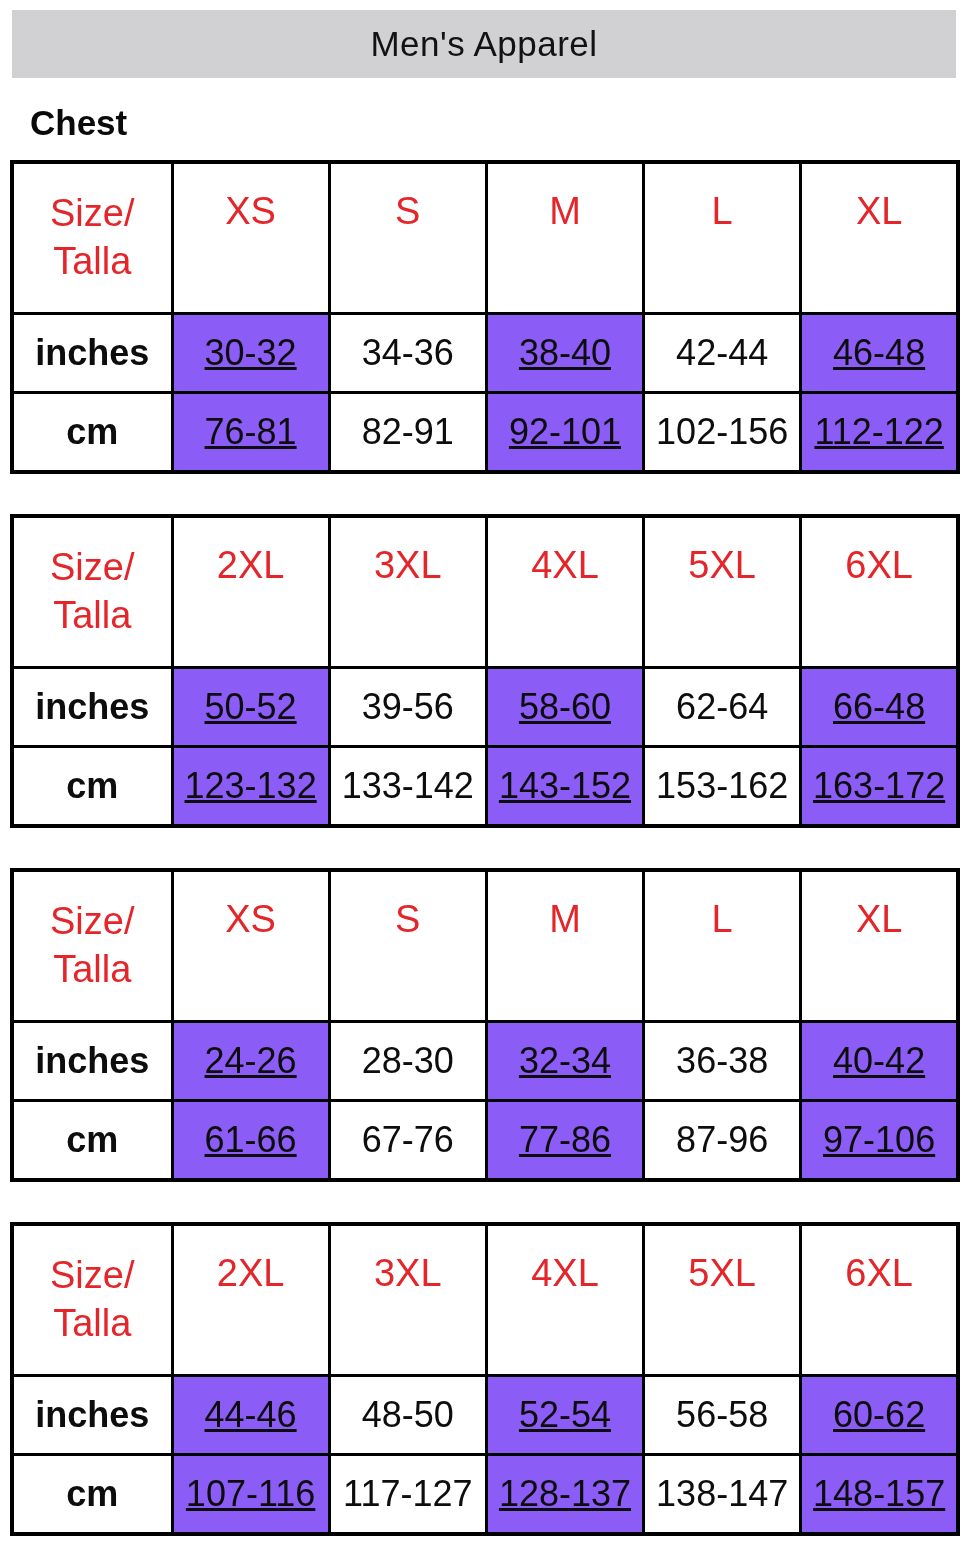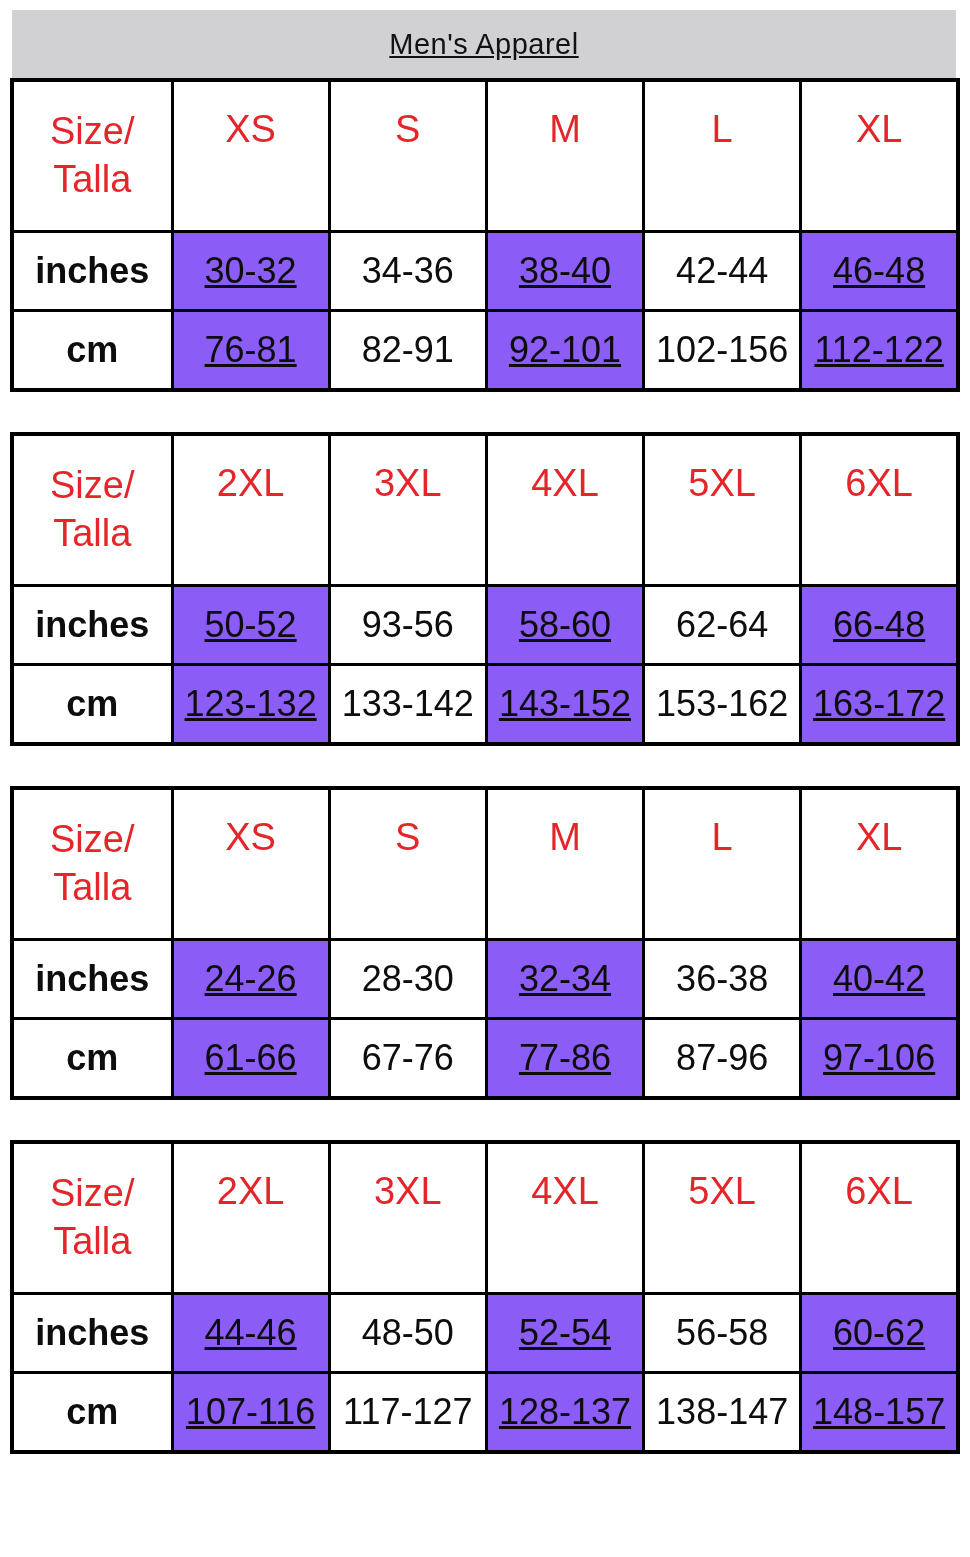--- a/index.html
+++ b/index.html
@@ -19,25 +19,24 @@
   }
   .title-bar {
     background: #d1d0d2;
     height: 68px;
     margin: 0 4px 0 2px;
     display: flex;
     align-items: center;
     justify-content: center;
   }
   .title-bar .title {
-    font-size: 29px;
+    font-size: 35px;
     font-weight: 500;
     letter-spacing: 0.5px;
     color: #121212;
-    text-decoration: underline;
   }
   .section-heading {
     font-size: 35px;
     font-weight: 700;
     margin: 25px 0 17px 20px;
     color: #0a0a0a;
   }
   .section-heading.waist {
     margin-top: 48px;
   }
@@ -84,20 +83,21 @@
 </style>
 </head>
 <body>
 
 <div class="page">
 
   <div class="title-bar">
     <span class="title">Men's Apparel</span>
   </div>
 
+  <div class="section-heading">Chest</div>
 
   <table class="size-table">
     <colgroup>
         <col class="label-col">
         <col>
         <col>
         <col>
         <col>
         <col>
       </colgroup>
@@ -149,21 +149,21 @@
       </td>
       <td>2XL</td>
       <td>3XL</td>
       <td>4XL</td>
       <td>5XL</td>
       <td>6XL</td>
     </tr>
     <tr class="data-row">
       <td class="row-label">inches</td>
       <td class="shade">50-52</td>
-      <td>93-56</td>
+      <td>39-56</td>
       <td class="shade">58-60</td>
       <td>62-64</td>
       <td class="shade">66-48</td>
     </tr>
     <tr class="data-row">
       <td class="row-label">cm</td>
       <td class="shade">123-132</td>
       <td>133-142</td>
       <td class="shade">143-152</td>
       <td>153-162</td>

